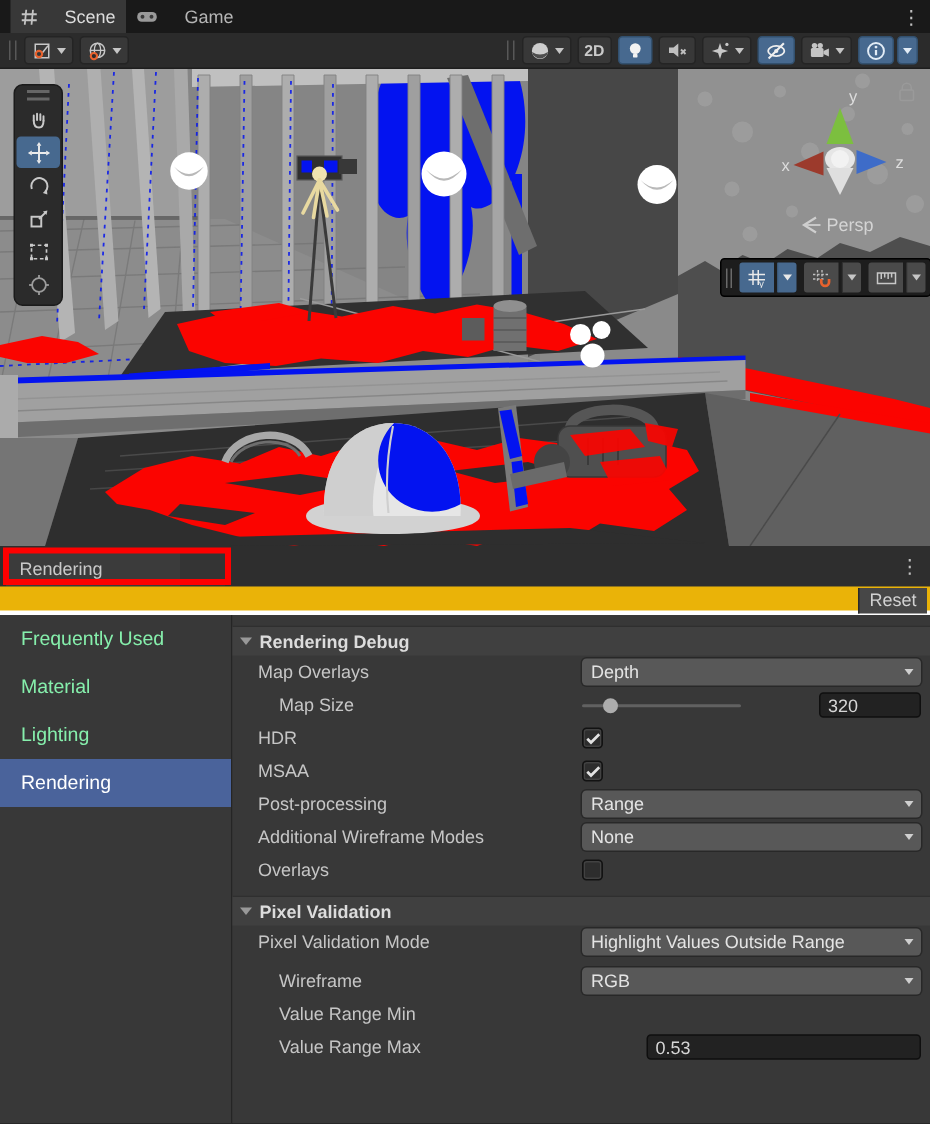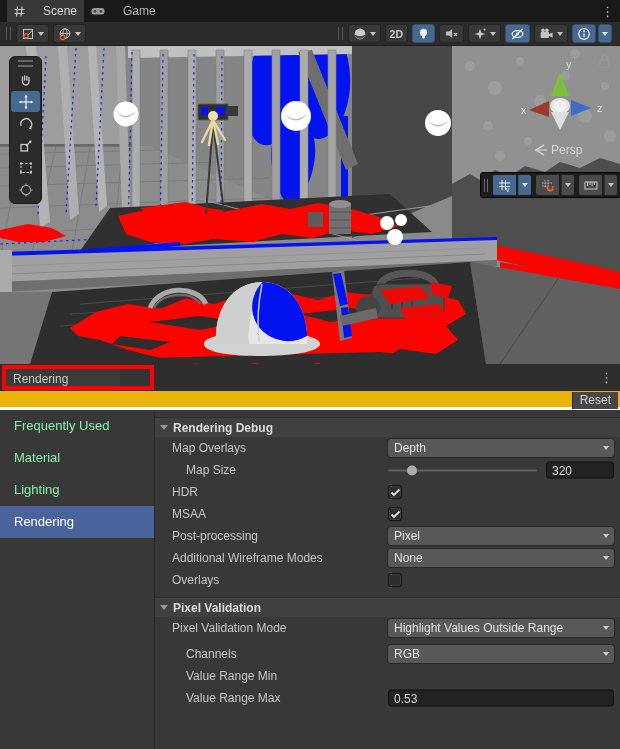--- a/index.html
+++ b/index.html
@@ -56,21 +56,21 @@
   .sec-header { height:20px; background:#404040; border-top:1px solid #2F2F2F; display:flex; align-items:center; padding-left:5px; font-size:12px; font-weight:bold; color:#DCDCDC; }
   .tri { width:0; height:0; border-left:4px solid transparent; border-right:4px solid transparent; border-top:5px solid #989898; margin-right:5px; }
   .row { height:22px; position:relative; display:flex; align-items:center; padding-left:17px; font-size:12px; color:#C6C6C6; }
   .row.indent { padding-left:31px; }
   .row.boldlbl { font-weight:bold; color:#D8D8D8; }
   .gap6 { height:6px; }
   .ctrl { position:absolute; left:233px; width:226px; top:50%; transform:translateY(-50%); }
   .dropdown { height:18px; background:#585858; border-radius:3px; box-shadow:0 0 0 1px rgba(0,0,0,0.28); display:flex; align-items:center; padding:0 18px 0 6px; color:#E4E4E4; font-size:12px; position:relative; white-space:nowrap; overflow:hidden; }
   .dropdown .arr { position:absolute; right:5px; top:7px; border-top-color:#CFCFCF; }
   .checkbox { width:14px; height:14px; background:#2D2D2D; border:1px solid #121212; border-radius:3px; box-shadow:inset 0 0 0 1px rgba(255,255,255,0.10); display:flex; align-items:center; justify-content:center; }
-  .textfield { height:17px; background:#222222; border:1px solid #0F0F0F; border-radius:3px; color:#D6D6D6; font-size:12px; display:flex; align-items:center; padding-left:5px; }
+  .textfield { height:17px; background:#222222; border:1px solid #0F0F0F; border-radius:3px; color:#D6D6D6; font-size:12px; display:flex; align-items:center; padding-left:5px;margin-left:43px; }
   .sliderwrap { display:flex; align-items:center; gap:9px; }
   .slider { position:relative; flex:1; height:14px; }
   .slider .track { position:absolute; left:0; right:0; top:6px; height:2px; background:#616161; border-radius:1px; }
   .slider .thumb { position:absolute; left:13%; top:2px; width:10px; height:10px; border-radius:50%; background:#ADADAD; }
   .numbox { width:68px; }
 </style>
 </head>
 <body>
 
 <div class="app">
@@ -562,21 +562,21 @@
                 <polyline points="1.5,4.5 4,7 9.5,1.5" fill="none" stroke="#E2E2E2" stroke-width="1.8"></polyline>
               </svg>
             </div>
           </div>
       </div>
 
       <div class="row">
         <span class="lbl">Post-processing</span>
         <div class="ctrl">
             <div class="dropdown">
-              <span>Pixel</span>
+              <span>Range</span>
               <span class="arr"></span>
             </div>
           </div>
       </div>
 
       <div class="row">
         <span class="lbl">Additional Wireframe Modes</span>
         <div class="ctrl">
             <div class="dropdown">
               <span>None</span>
@@ -606,21 +606,21 @@
               <span>Highlight Values Outside Range</span>
               <span class="arr"></span>
             </div>
           </div>
       </div>
 
 
       <div class="gap6" style="height:4px"></div>
 
       <div class="row indent">
-        <span class="lbl">Channels</span>
+        <span class="lbl">Wireframe</span>
         <div class="ctrl">
             <div class="dropdown">
               <span>RGB</span>
               <span class="arr"></span>
             </div>
           </div>
       </div>
 
       <div class="row indent">
         <span class="lbl">Value Range Min</span>

